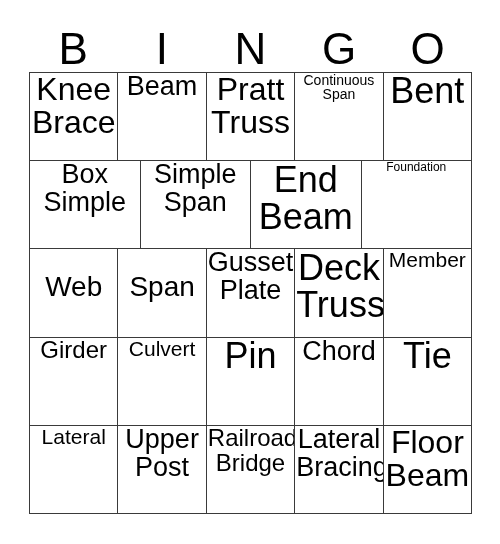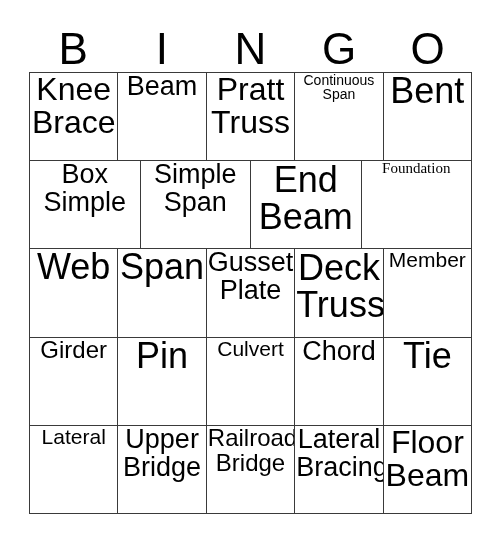--- a/index.html
+++ b/index.html
@@ -85,27 +85,27 @@
     text-align: center;
     color: #000000;
     line-height: 1.0;
     padding: 0 1px;
     box-sizing: border-box;
     white-space: pre-line;
     word-break: normal;
   }
 
   
-  .fs-xxl  { font-size: 36px; }
+  .fs-xxl  { font-size: 28px; margin-top: 24px; }
   .fs-xl   { font-size: 36px; }
   .fs-lg   { font-size: 32px; }
   .fs-md   { font-size: 27px; }
   .fs-sm   { font-size: 24px; }
   .fs-xs   { font-size: 21px; }
-  .fs-xxs  { font-size: 15px; font-family: Liberation Serif, serif; }
+  .fs-xxs  { font-size: 12px; }
   .fs-tiny { font-size: 14px; }
 
   .two-line { line-height: 1.03; }
 </style>
 </head>
 <body>
 
 <div id="card">
 
   <div id="header-row">
@@ -175,40 +175,40 @@
       <div class="cell">
           <span class="cell-text fs-xs">Member</span>
         </div>
     </div>
 
     <div class="grid-row">
       <div class="cell">
           <span class="cell-text fs-sm">Girder</span>
         </div>
       <div class="cell">
+          <span class="cell-text fs-xs">Culvert</span>
+        </div>
+      <div class="cell">
           <span class="cell-text fs-xl">Pin</span>
         </div>
       <div class="cell">
-          <span class="cell-text fs-xs">Culvert</span>
-        </div>
-      <div class="cell">
           <span class="cell-text fs-md">Chord</span>
         </div>
       <div class="cell">
           <span class="cell-text fs-xl">Tie</span>
         </div>
     </div>
 
     <div class="grid-row">
       <div class="cell">
           <span class="cell-text fs-xs">Lateral</span>
         </div>
       <div class="cell">
           <span class="cell-text fs-md two-line">Upper
-Bridge</span>
+Post</span>
         </div>
       <div class="cell">
           <span class="cell-text fs-sm two-line">Railroad
 Bridge</span>
         </div>
       <div class="cell">
           <span class="cell-text fs-md two-line">Lateral
 Bracing</span>
         </div>
       <div class="cell">

